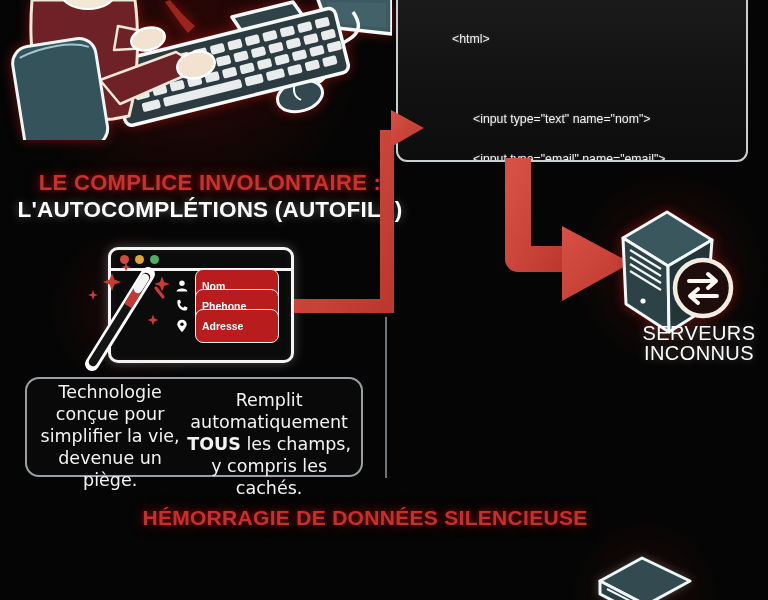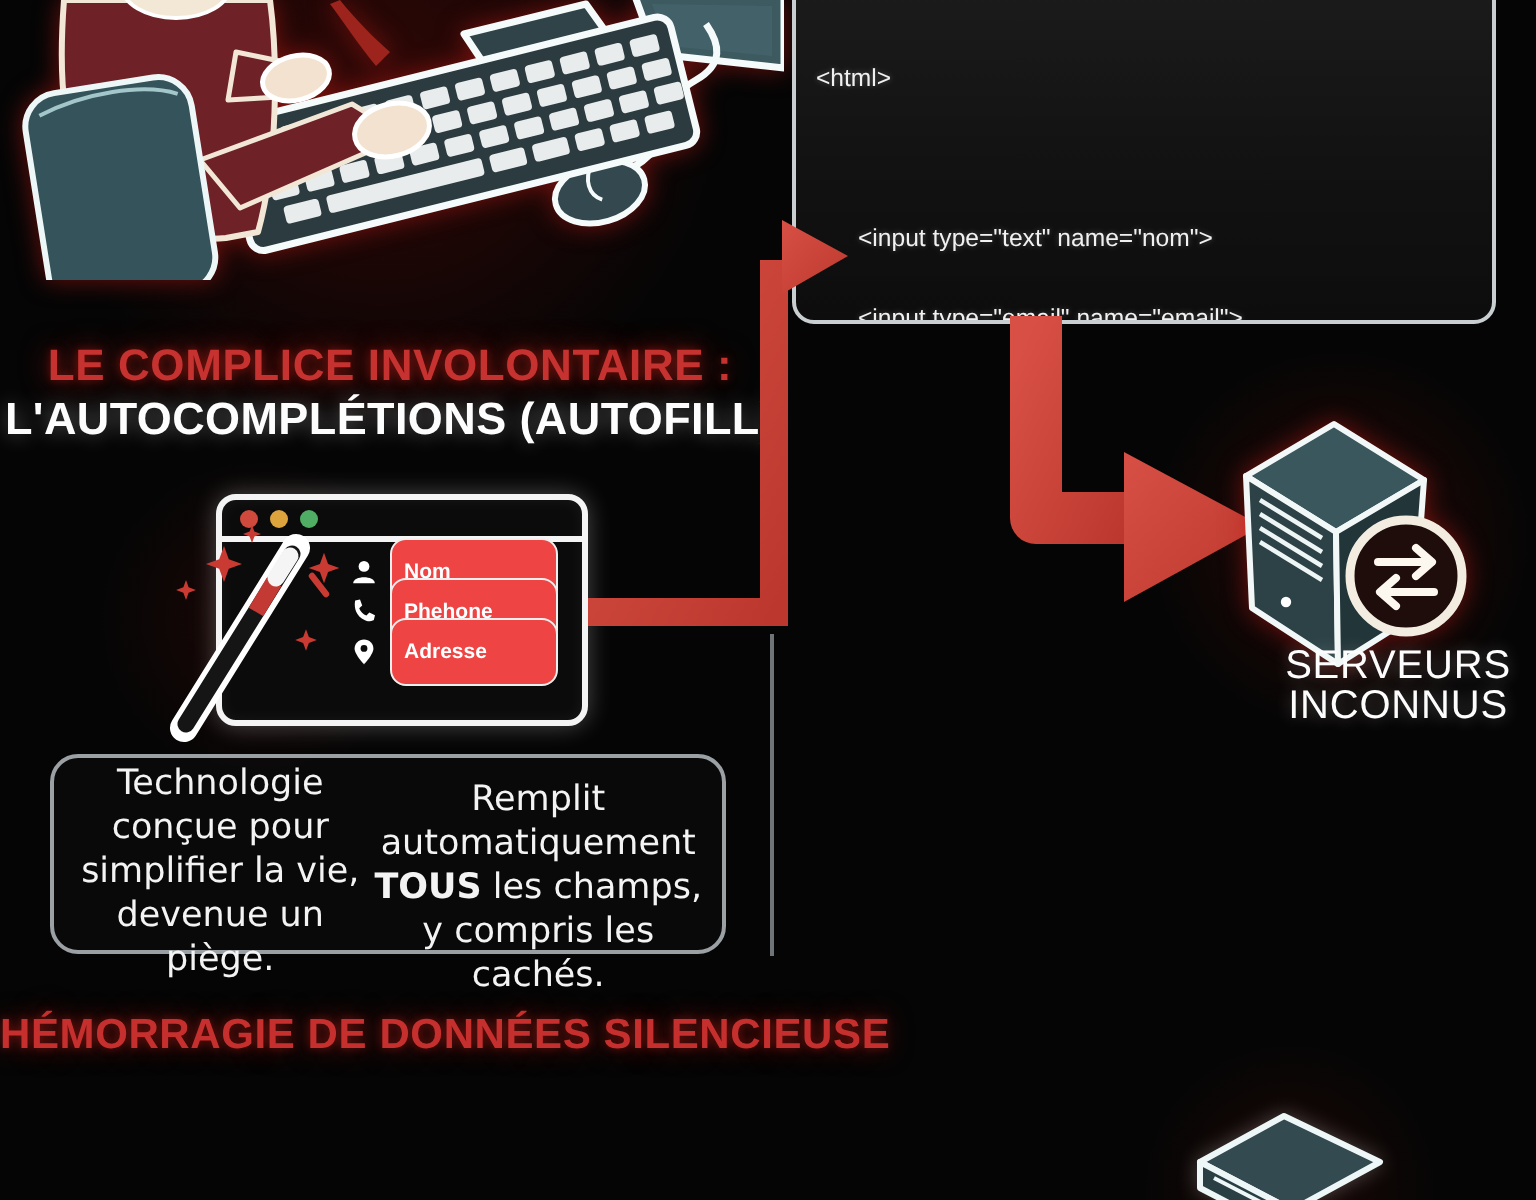--- a/index.html
+++ b/index.html
@@ -18,36 +18,36 @@
 
   
   #code-panel{
     left:396px;top:-16px;width:352px;height:178px;box-sizing:border-box;
     border:2px solid #c9ced1;border-radius:11px;
     background:linear-gradient(180deg,#1c1c1c 0%,#121212 55%,#0d0d0d 100%);
     padding:20px 0 0 10px;overflow:hidden;
     font-family:"Liberation Sans",sans-serif;font-size:12.3px;line-height:13.4px;
     white-space:pre;
   }
-  .cl{height:13.4px;}
+  .cl{height:13.4px;margin-left:44px;}
   .cl.ind{padding-left:21px;}
   .cw{color:#f1f1f1;text-shadow:0 0 3px rgba(255,255,255,.28);}
 
   
-  #section-title{left:1px;top:170px;width:388px;text-align:center;}
+  #section-title{left:16px;top:170px;width:388px;text-align:center;}
   #section-title .t1{
     color:#c5322f;font-size:22px;font-weight:bold;letter-spacing:.3px;
     text-shadow:0 0 14px rgba(200,40,32,.7),0 0 4px rgba(150,20,15,.6);
   }
   #section-title .t2{
     color:#fdfdfd;font-size:22.5px;font-weight:bold;margin-top:1px;letter-spacing:.2px;
     text-shadow:0 0 10px rgba(255,255,255,.35);
   }
   #bottom-title{
-    left:0;top:506px;width:730px;text-align:left;
+    left:0;top:506px;width:730px;text-align:center;
     color:#c5302e;font-size:21px;font-weight:bold;letter-spacing:.3px;
     text-shadow:0 0 13px rgba(190,35,28,.6),0 0 4px rgba(140,20,15,.6);
   }
 
   
   #browser-window{
     left:108px;top:247px;width:186px;height:116px;box-sizing:border-box;
     border:3px solid #f4f4f4;border-radius:10px;background:#0b0b0b;
     box-shadow:0 0 12px rgba(255,255,255,.28), inset 0 0 8px rgba(255,255,255,.06);
   }
@@ -55,21 +55,21 @@
     height:21px;border-bottom:3px solid #f4f4f4;
     display:flex;align-items:center;gap:6px;padding-left:9px;box-sizing:border-box;
   }
   .dot{width:9px;height:9px;border-radius:50%;}
   .dot-red{background:#cf4a3c;}.dot-yellow{background:#dda43e;}.dot-green{background:#4fae63;}
   #browser-form{padding:6px 0 0 64px;}
   .form-row{display:flex;align-items:center;gap:6px;height:17px;margin-bottom:3px;}
   .form-icon{width:14px;height:14px;flex:0 0 14px;display:block;}
   .form-field{
     width:84px;height:20px;box-sizing:border-box;border:1.5px solid #efefef;border-radius:8px;
-    background:#ef4444;color:#fff;font-size:10.5px;font-weight:bold;
+    background:#b91c1c;color:#fff;font-size:10.5px;font-weight:bold;
     display:flex;align-items:center;padding:16px 6px;overflow:hidden;white-space:nowrap;
   }
 
   
   #info-box{
     left:25px;top:377px;width:338px;height:100px;box-sizing:border-box;
     border:2px solid #9aa0a3;border-radius:14px;background:rgba(18,18,18,.35);
     display:flex;justify-content:center;
     text-align:center;font-family:"DejaVu Sans",sans-serif;
     font-size:17.5px;line-height:22px;color:#f3f3f3;padding:2px 8px;

